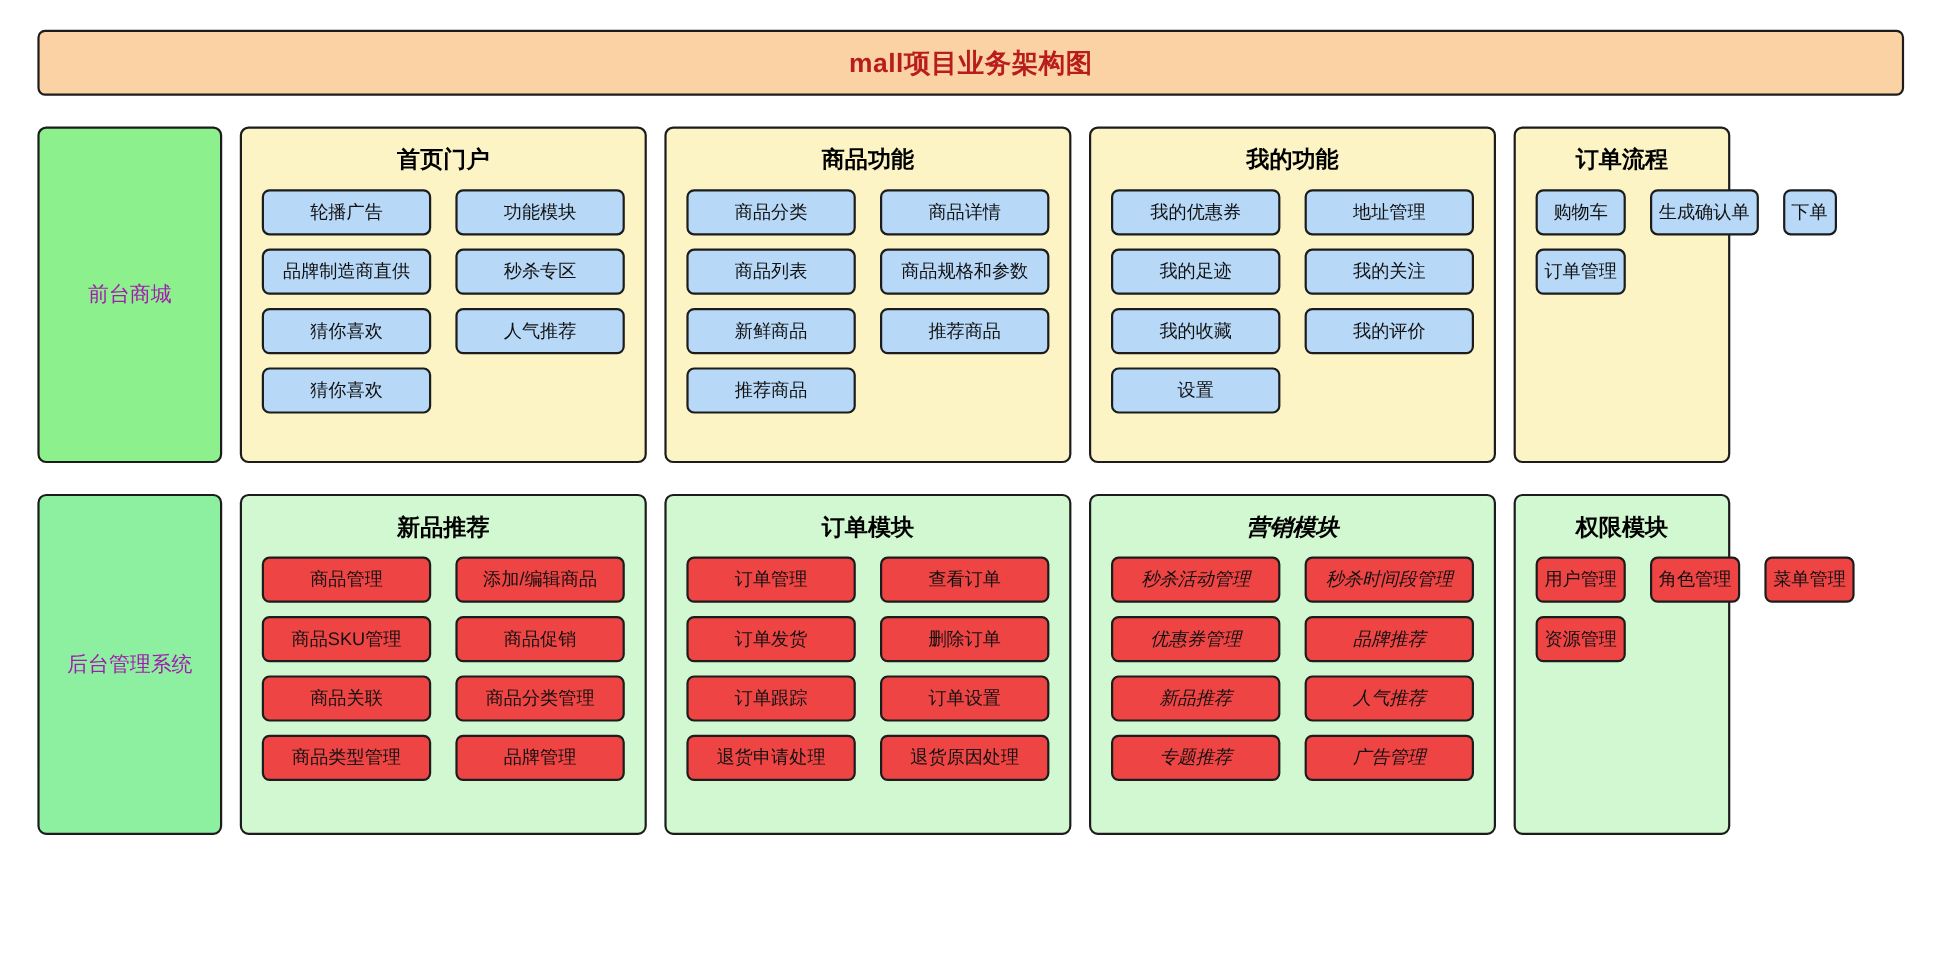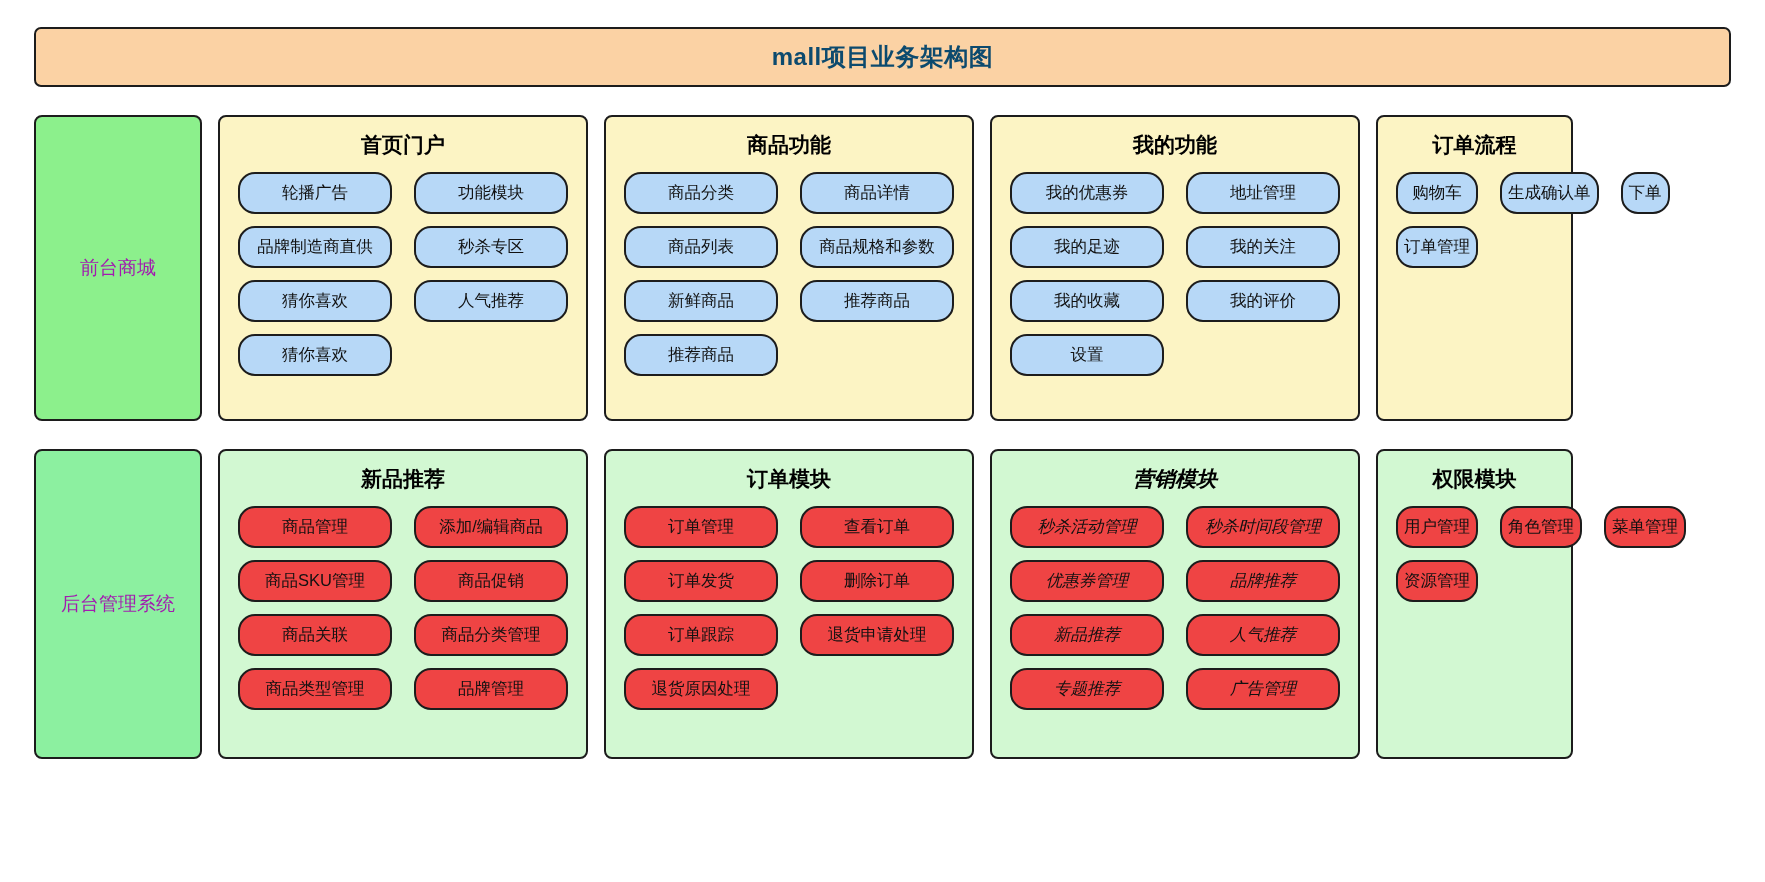--- a/index.html
+++ b/index.html
@@ -33,21 +33,21 @@
     border-radius: 7px;
     display: flex;
     align-items: center;
     justify-content: center;
     flex: none;
   }
   .title-banner .title-text {
     font-size: 24px;
     font-weight: bold;
     letter-spacing: 0.5px;
-    color: #0c4a6e;
+    color: #b91c1c;
   }
 
   
   .row {
     display: flex;
     gap: 16px;
     align-items: stretch;
   }
   .row-front { margin-top: 28px; height: 306px; }
   .row-admin { margin-top: 28px; height: 310px; }
@@ -95,21 +95,21 @@
     align-content: start;
   }
   .group-grid.single-col {
     grid-template-columns: 1fr 1fr 1fr;
   }
 
   
   .node {
     height: 42px;
     border: 2.4px solid #1c1c1c;
-    border-radius: 17px;
+    border-radius: 7px;
     display: flex;
     align-items: center;
     justify-content: center;
     font-size: 16.5px;
     color: #111;
     white-space: nowrap;
     padding: 0 6px;
   }
   .node-blue  { background: #b7d8f7; }
   .node-green { background: #ef4444; }
@@ -208,20 +208,21 @@
     </div>
 
     <div class="group group-green g-omod">
       <div class="group-title">订单模块</div>
       <div class="group-grid">
         <div class="node node-green">订单管理</div>
         <div class="node node-green">查看订单</div>
         <div class="node node-green">订单发货</div>
         <div class="node node-green">删除订单</div>
         <div class="node node-green">订单跟踪</div>
+        <div class="node node-green">订单设置</div>
         <div class="node node-green">退货申请处理</div>
         <div class="node node-green">退货原因处理</div>
       </div>
     </div>
 
     <div class="group group-green g-mmod">
       <div class="group-title">营销模块</div>
       <div class="group-grid">
         <div class="node node-green">秒杀活动管理</div>
         <div class="node node-green">秒杀时间段管理</div>

